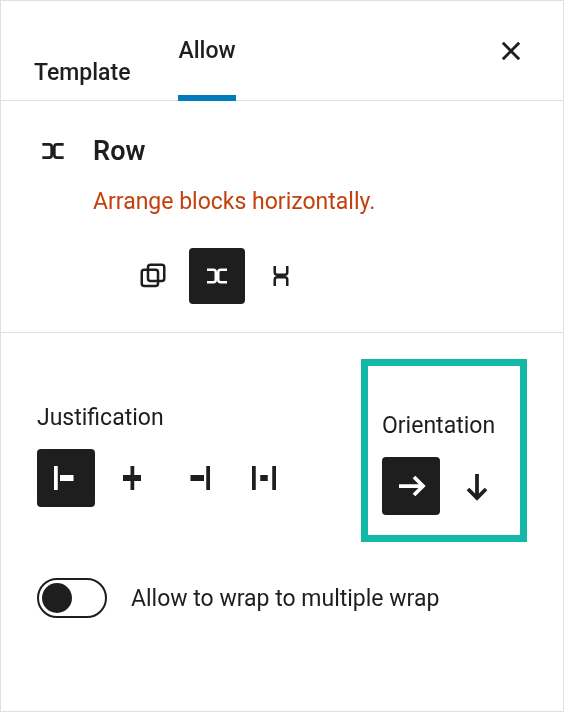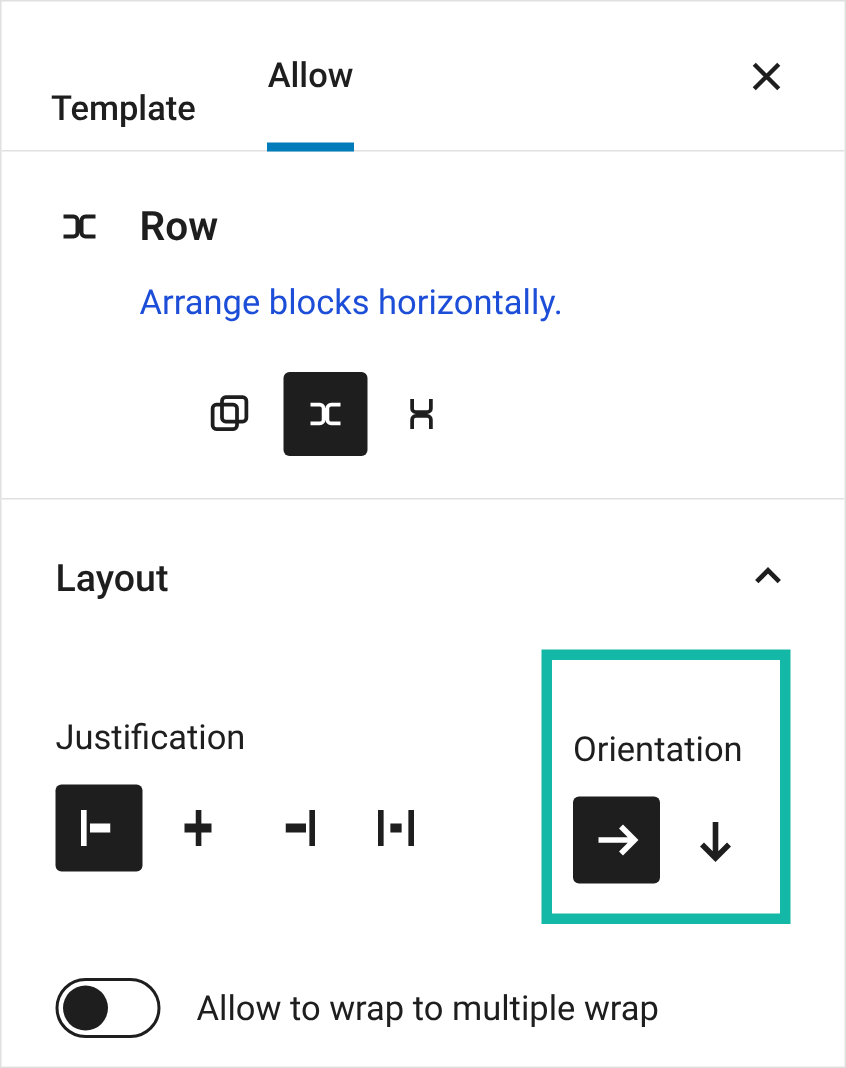--- a/index.html
+++ b/index.html
@@ -46,21 +46,21 @@
   }
   .close svg { width: 28px; height: 28px; }
 
   .block-card {
     padding: 34px 36px 28px 36px;
     border-bottom: 1px solid #e0e0e0;
   }
   .block-head { display: flex; align-items: center; }
   .block-icon { width: 32px; height: 32px; margin-right: 24px; flex-shrink: 0; }
   .block-title { font-size: 27px; font-weight: 600; }
-  .block-desc { font-size: 23px; color: #1d4ed8; margin: 18px 0 0 56px; line-height: 1.45; }
+  .block-desc { font-size: 23px; color: #c2410c; margin: 18px 0 0 56px; line-height: 1.45; }
 
   .transform-row { display: flex; align-items: center; margin: 30px 0 0 88px; gap: 8px; }
   .t-btn {
     width: 56px; height: 56px;
     display: flex; align-items: center; justify-content: center;
     border-radius: 4px;
     cursor: pointer;
   }
   .t-btn.active { background: #1e1e1e; color: #fff; }
   .t-btn svg { width: 30px; height: 30px; }
@@ -156,28 +156,20 @@
     </div>
     <div class="t-btn">
       <svg viewBox="0 0 24 24" fill="none" stroke="currentColor" stroke-width="2">
           <path d="M7 4 v5 a2 2 0 0 0 2 2 h6 a2 2 0 0 0 2 -2 v-5 M7 20 v-5 a2 2 0 0 1 2 -2 h6 a2 2 0 0 1 2 2 v5"></path>
         </svg>
     </div>
   </div>
 </div>
 
 <div class="panel">
-  <div class="panel-head">
-    <span class="panel-title">Layout</span>
-    <span class="chev">
-      <svg viewBox="0 0 24 24" fill="none" stroke="currentColor" stroke-width="2.5">
-          <path d="M6 15 L12 9 L18 15"></path>
-        </svg>
-    </span>
-  </div>
 
   <div class="controls-row">
 
     <div class="ctrl-group">
       <span class="ctrl-label">Justification</span>
       <div class="btn-row">
         <div class="sq-btn active">
           <svg viewBox="0 0 24 24" fill="white">
               <rect x="4" y="4" width="2.5" height="16"></rect>
               <rect x="8" y="10" width="9" height="4"></rect>

